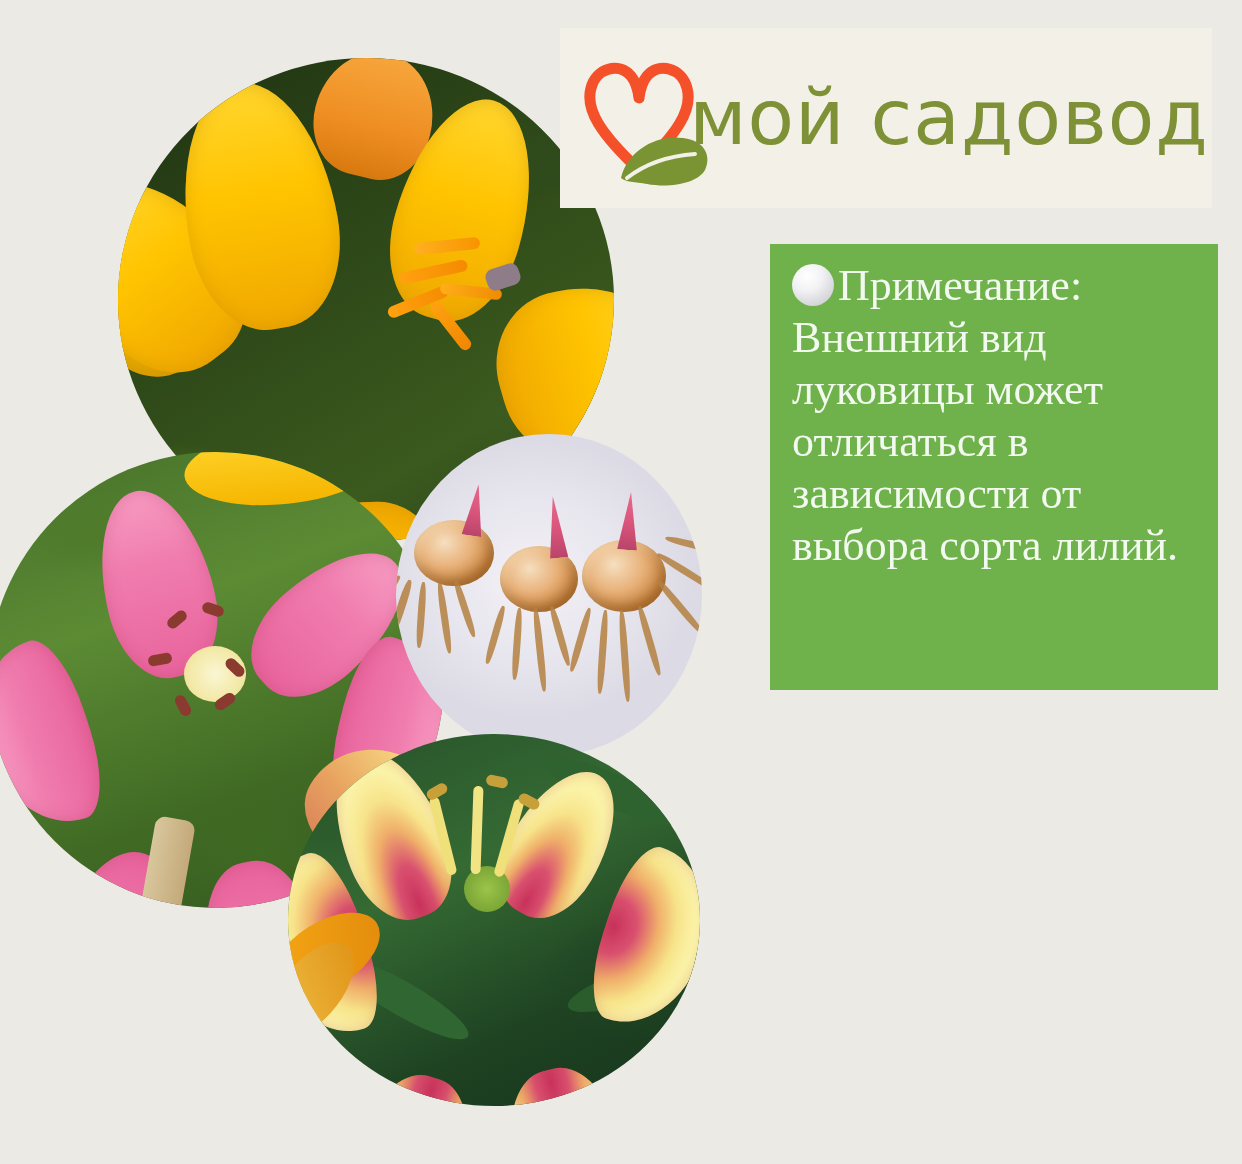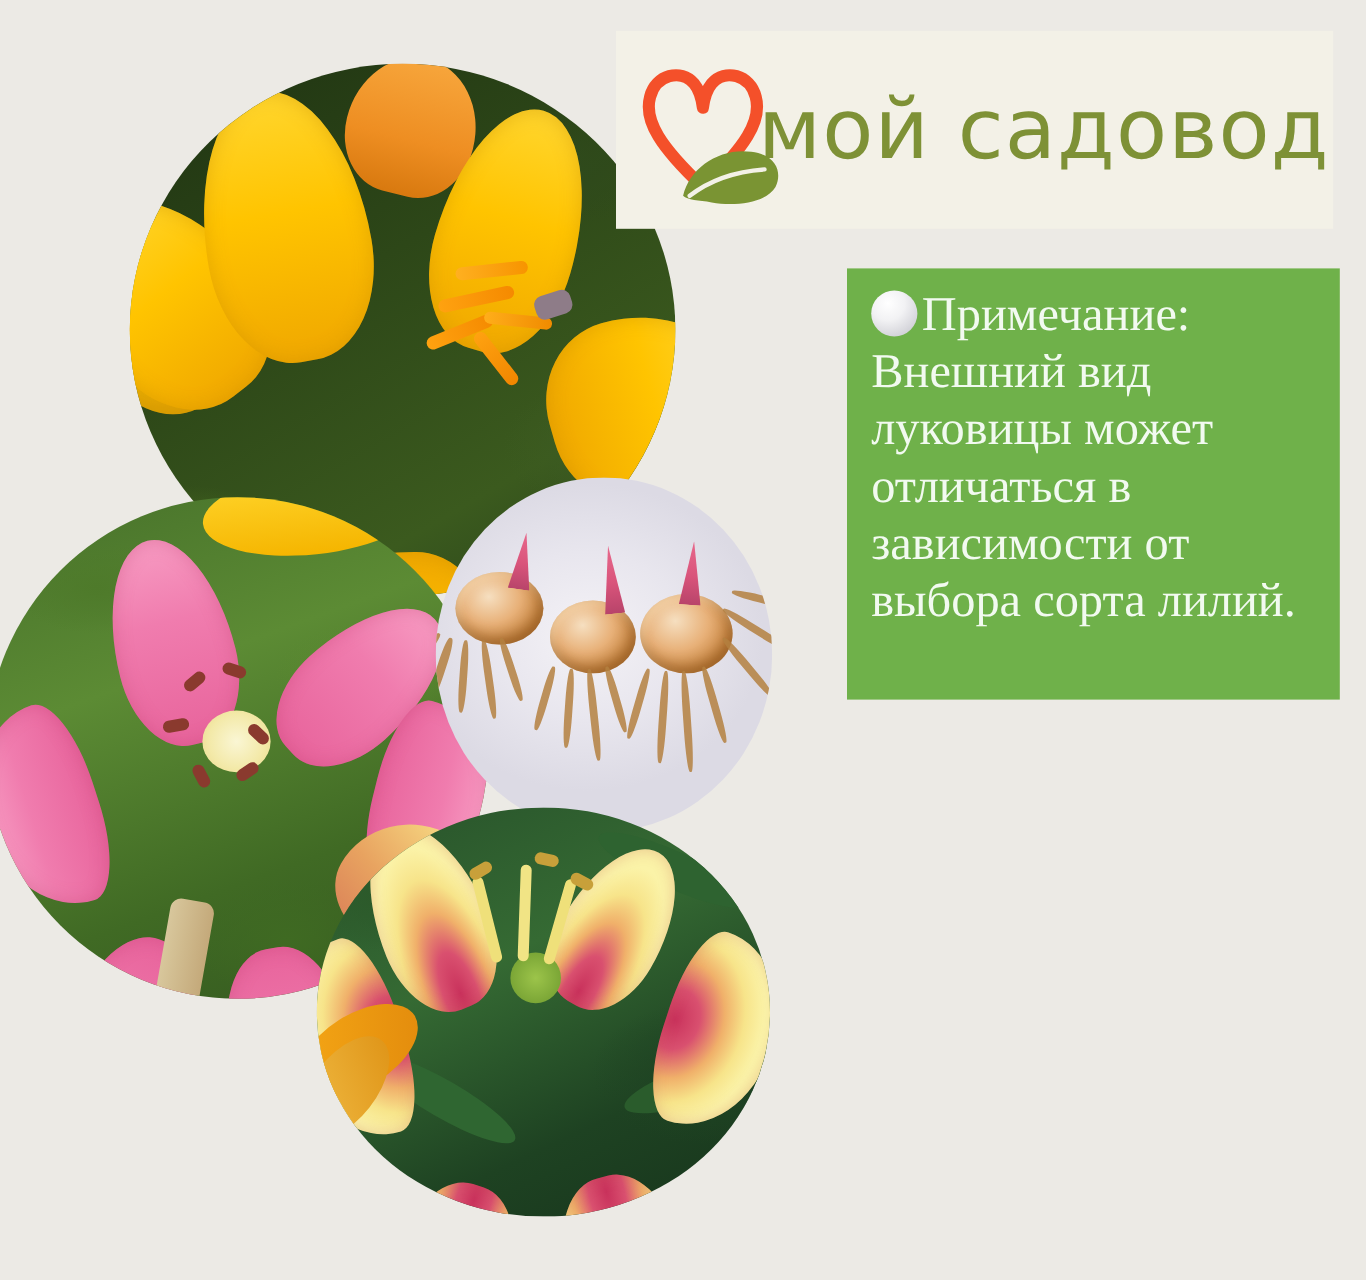--- a/index.html
+++ b/index.html
@@ -122,21 +122,21 @@
       radial-gradient(ellipse 55% 80% at 50% 92%, #C9325C 0%, #D9506F 28%, #F0B06A 55%, #F7E48A 78%, #FBF3A8 100%);
     box-shadow: inset 0 0 14px rgba(180,60,60,.25);
   }
 
   
   .note-box {
     position: absolute;
     left: 770px;
     top: 244px;
     width: 448px;
-    height: 392px;
+    height: 446px;
     background: #6FB14A;
     box-sizing: border-box;
     padding: 16px 18px 10px 22px;
   }
   .note-text {
     color: #F2FAF0;
     font-family: "Liberation Serif", serif;
     font-size: 44px;
     line-height: 1.18;
     margin: 0;

